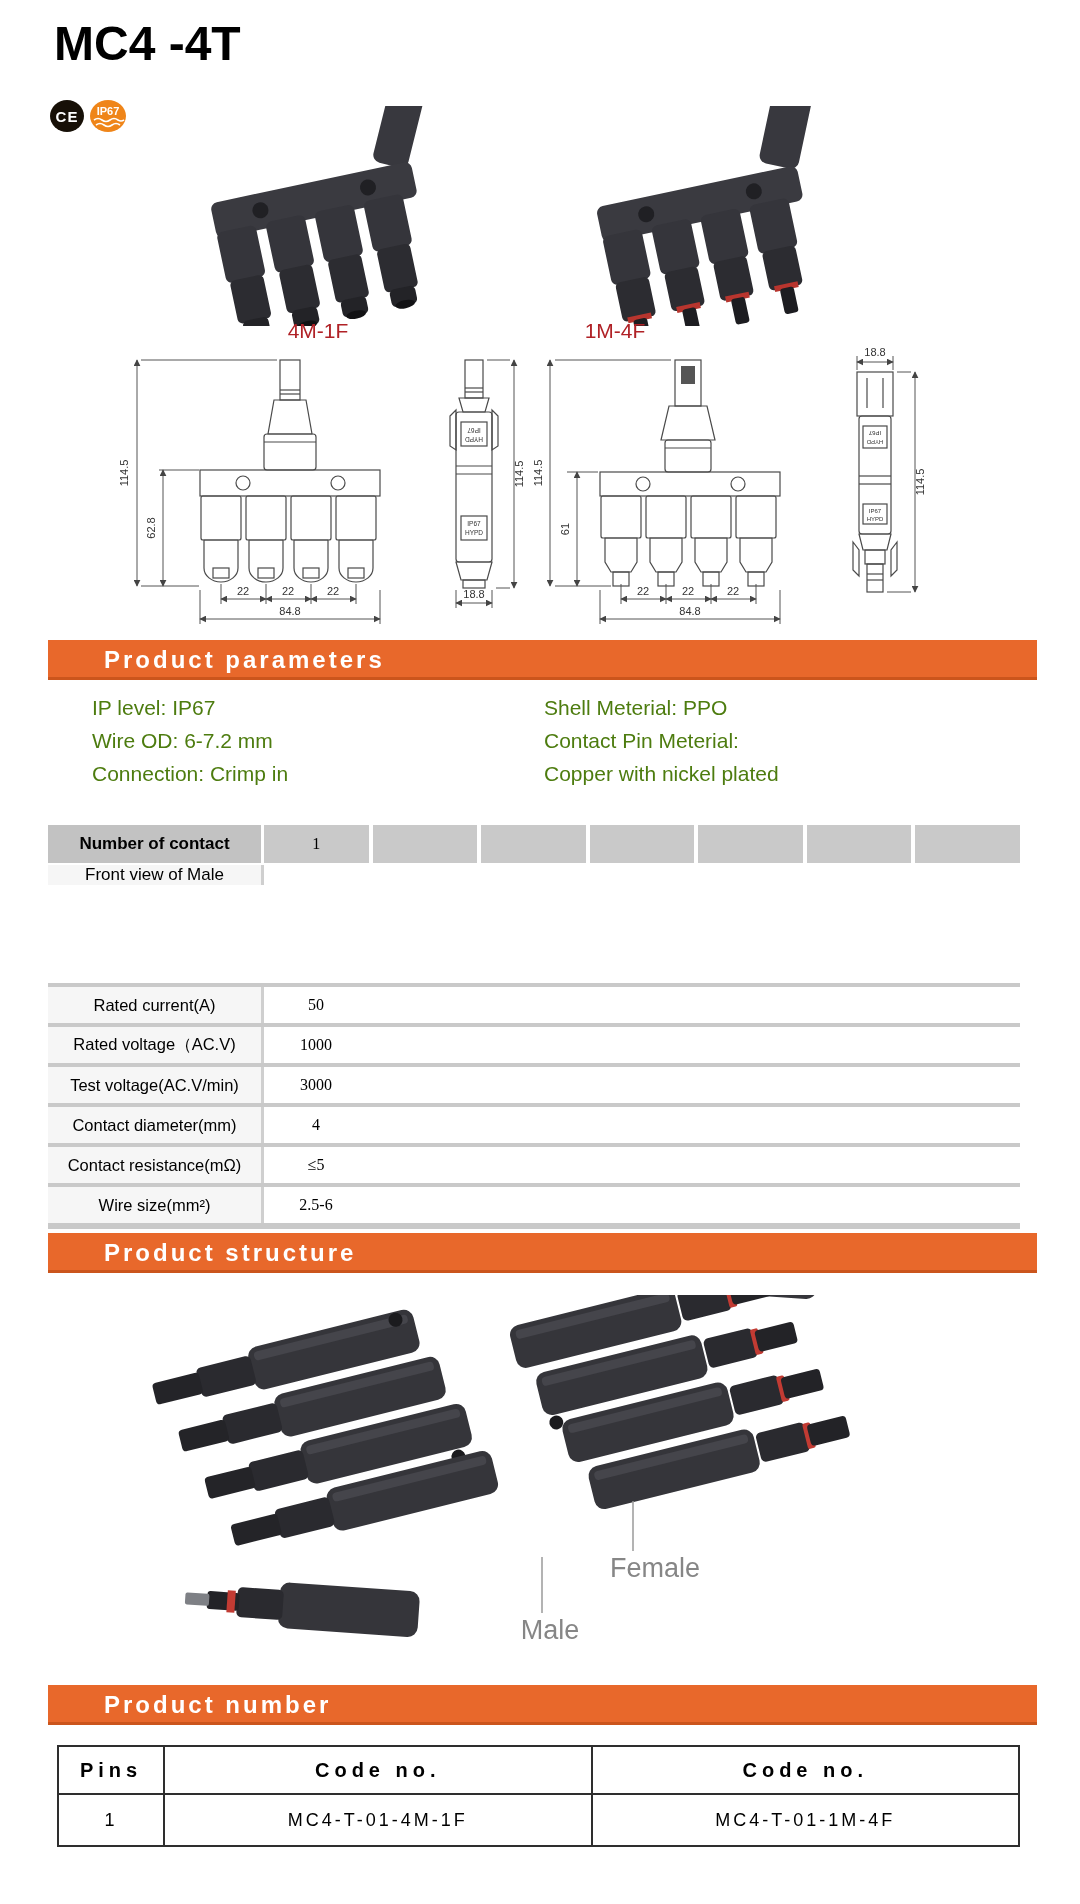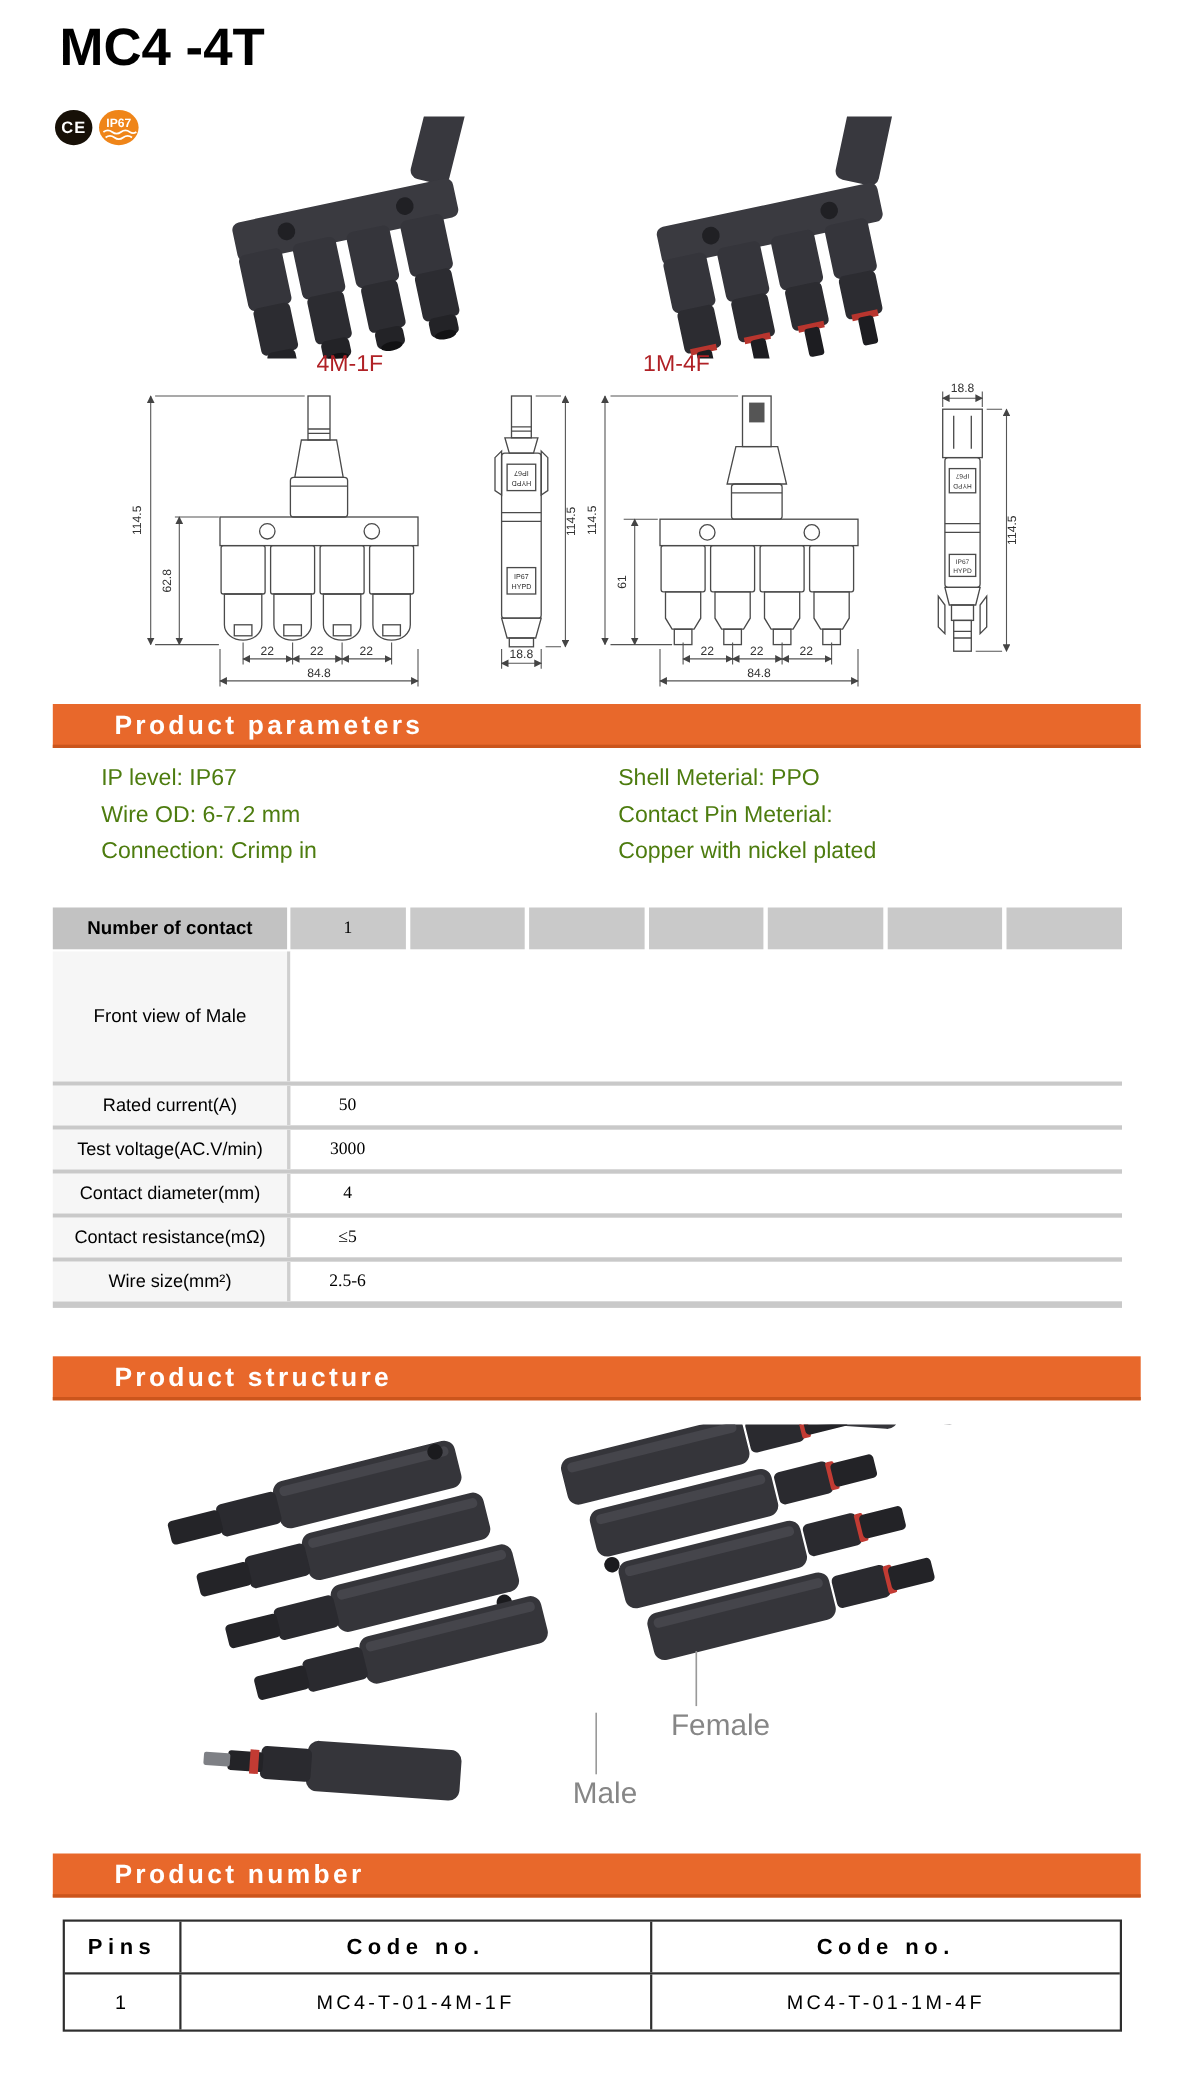--- a/index.html
+++ b/index.html
@@ -21,30 +21,30 @@
 
   .bar{position:absolute;left:48px;width:989px;height:40px;background:var(--orange,#E8682B);
     border-bottom:3px solid var(--orange_dark,#CB551C);color:#fff;font-size:24px;font-weight:bold;
     letter-spacing:3px;line-height:40px;padding-left:56px;box-sizing:border-box;}
   .bar.b1{top:640px;}
   .bar.b2{top:1233px;}
   .bar.b3{top:1685px;}
 
   .params{position:absolute;top:691px;font-size:21px;color:#4d7c0f;line-height:33px;list-style:none;margin:0;padding:0;}
   .params.p-left{left:92px;}
-  .params.p-right{left:562px;}
+  .params.p-right{left:544px;}
 
   .spec-table{position:absolute;left:48px;top:825px;width:972px;font-size:17px;}
   .spec-head{display:flex;height:38px;margin-bottom:2px;text-align:right;}
   .spec-head-label{width:213px;background:var(--cell_gray_dark,#C2C2C2);font-weight:bold;
     display:flex;align-items:center;justify-content:center;}
   .spec-head-cells{flex:1;display:flex;gap:4px;margin-left:3px;}
   .hc{flex:1;background:var(--cell_gray,#C9C9C9);display:flex;align-items:center;justify-content:center;
     font-family:"Liberation Serif",serif;font-size:16px;}
-  .front-row{display:flex;height:118px;border-bottom:4px solid var(--cell_gray,#C9C9C9);}
+  .front-row{display:flex;height:118px;border-bottom:4px solid var(--cell_gray,#C9C9C9);flex-direction:column;}
   .front-label{width:213px;background:var(--cell_light,#F6F6F6);border-right:3px solid #CFCFCF;
     display:flex;align-items:center;justify-content:center;}
   .front-content{flex:1;background:#fff;}
   .spec-row{display:flex;height:36px;border-bottom:4px solid var(--cell_gray,#C9C9C9);}
   .spec-row.last{border-bottom:6px solid var(--cell_gray,#C9C9C9);}
   .spec-label{width:213px;background:var(--cell_light,#F6F6F6);border-right:3px solid #CFCFCF;
     display:flex;align-items:center;justify-content:center;font-size:16.5px;}
   .spec-value{width:104px;display:flex;align-items:center;justify-content:center;
     font-family:"Liberation Serif",serif;font-size:16px;}
 
@@ -360,20 +360,24 @@
   </div>
   <div class="front-row">
     <div class="front-label">Front view of Male</div>
     <div class="front-content"></div>
   </div>
   <div class="spec-row">
     <div class="spec-label">Rated current(A)</div>
     <div class="spec-value">50</div>
   </div>
   <div class="spec-row">
+    <div class="spec-label">Rated voltage（AC.V)</div>
+    <div class="spec-value">1000</div>
+  </div>
+  <div class="spec-row">
     <div class="spec-label">Test voltage(AC.V/min)</div>
     <div class="spec-value">3000</div>
   </div>
   <div class="spec-row">
     <div class="spec-label">Contact diameter(mm)</div>
     <div class="spec-value">4</div>
   </div>
   <div class="spec-row">
     <div class="spec-label">Contact resistance(mΩ)</div>
     <div class="spec-value">≤5</div>

